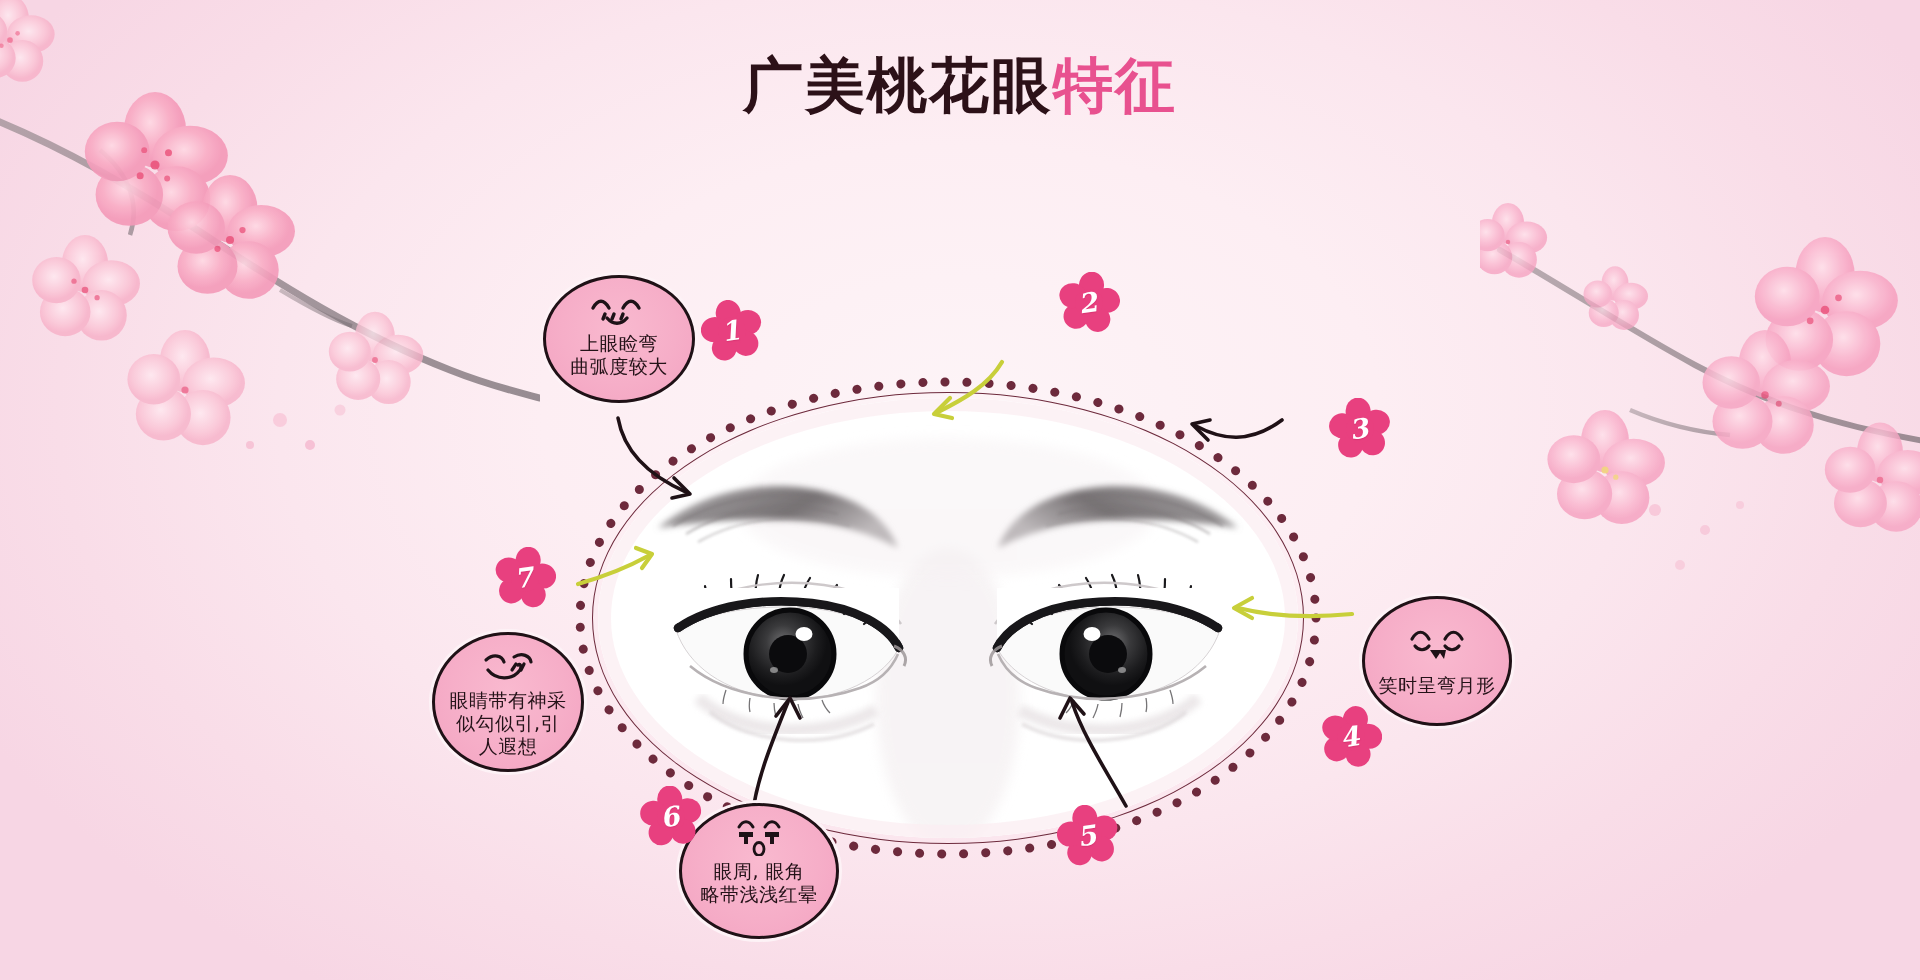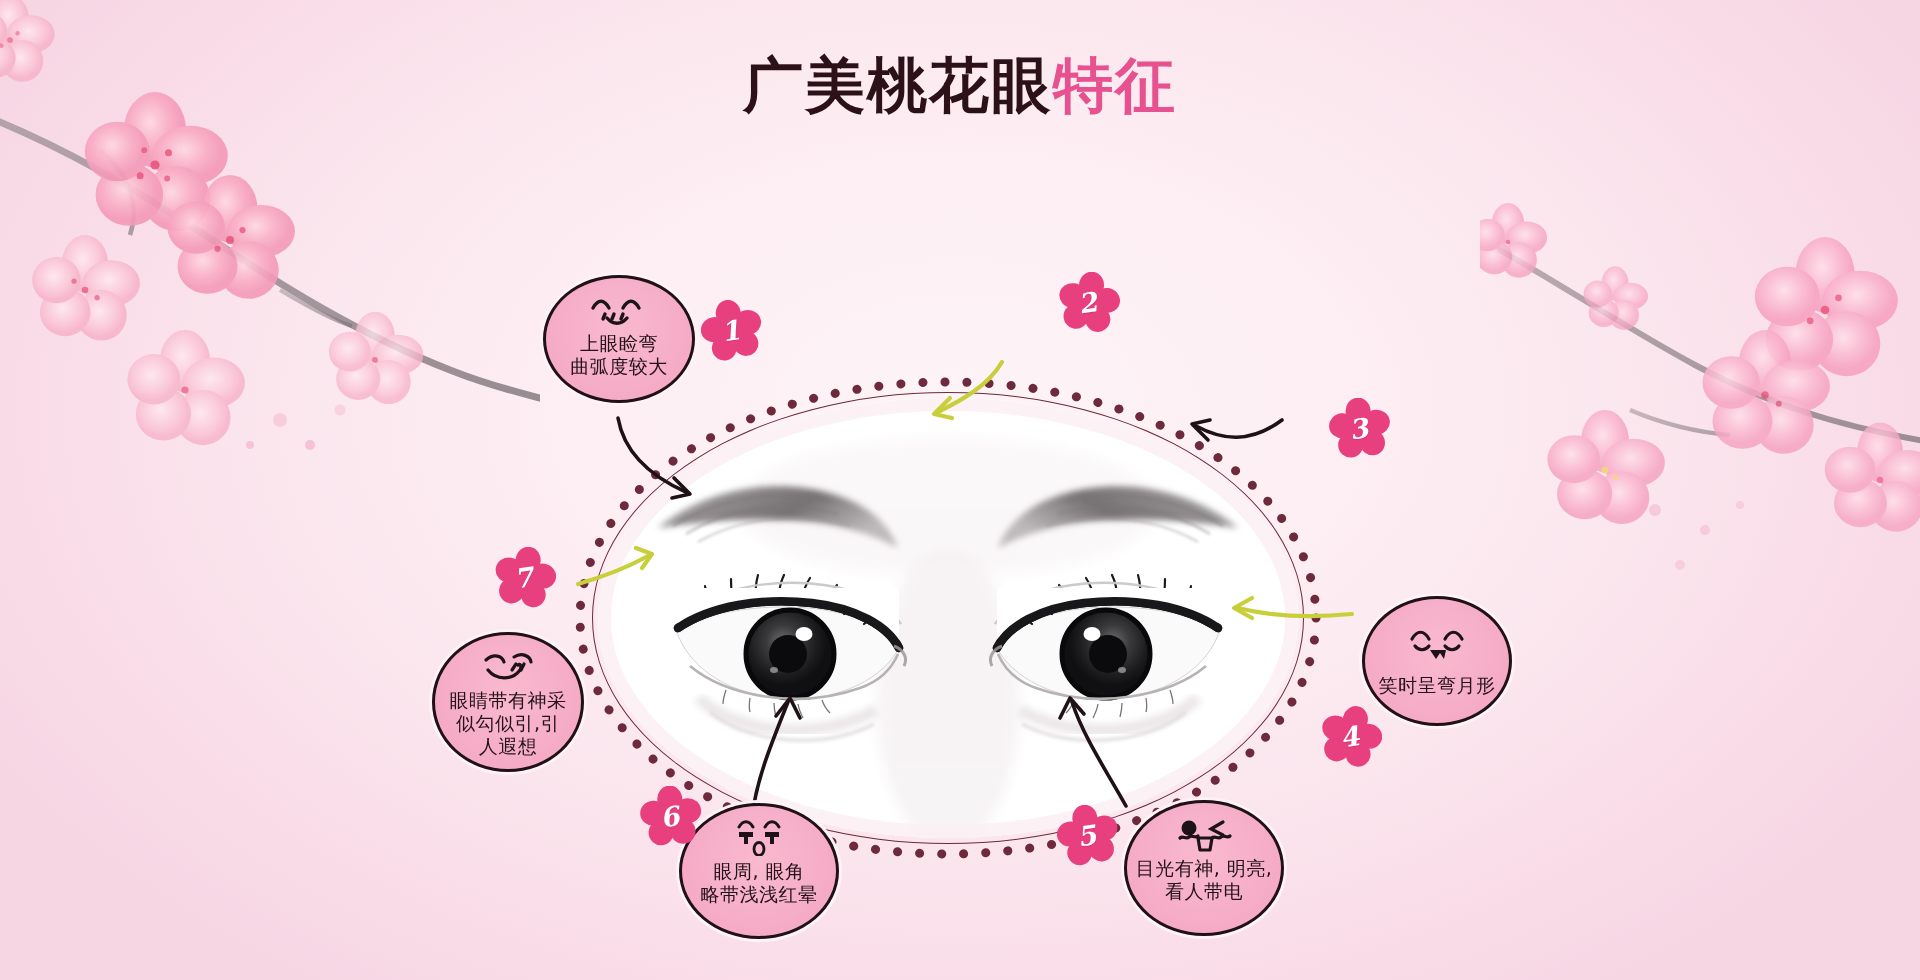--- a/index.html
+++ b/index.html
@@ -534,35 +534,20 @@
         <ellipse cx="48" cy="26" rx="13.5" ry="12.5"></ellipse>
         <ellipse cx="42" cy="46" rx="12.5" ry="12.5"></ellipse>
         <ellipse cx="20" cy="46" rx="12.5" ry="12.5"></ellipse>
         <ellipse cx="14" cy="26" rx="13.5" ry="12.5"></ellipse>
         <circle cx="31" cy="31" r="14"></circle>
       </g>
     </svg>
     <div class="num">4</div>
   </div>
 
-  <div class="bubble" style="left:1124px;top:800px;width:160px;height:136px;">
-    <div class="face">
-      <svg width="66" height="36" viewBox="0 0 66 36">
-        <circle cx="18" cy="12" r="7.5" fill="#1d1217"></circle>
-        <g fill="none" stroke="#1d1217" stroke-width="3.2" stroke-linecap="round">
-          <path d="M52 6 L 40 13 L 52 19"></path>
-          <path d="M9 22 C 12 19, 15 24, 18 21 C 21 18, 24 23, 27 20"></path>
-          <path d="M41 22 C 44 19, 47 24, 50 21 C 53 18, 56 23, 59 20"></path>
-        </g>
-        <path d="M27 22 L 41 22 L 39 34 L 29 34 Z" fill="none" stroke="#1d1217" stroke-width="3.2" stroke-linejoin="round"></path>
-      </svg>
-    </div>
-    <div class="txt">目光有神, 明亮,
-看人带电</div>
-  </div>
   <div class="badge" style="left:1057px;top:805px;">
     <svg width="62" height="62" viewBox="0 0 62 62">
       <g fill="#e8407f" transform="rotate(-10 31 31)">
         <ellipse cx="31" cy="13" rx="12.5" ry="13.5"></ellipse>
         <ellipse cx="48" cy="26" rx="13.5" ry="12.5"></ellipse>
         <ellipse cx="42" cy="46" rx="12.5" ry="12.5"></ellipse>
         <ellipse cx="20" cy="46" rx="12.5" ry="12.5"></ellipse>
         <ellipse cx="14" cy="26" rx="13.5" ry="12.5"></ellipse>
         <circle cx="31" cy="31" r="14"></circle>
       </g>

